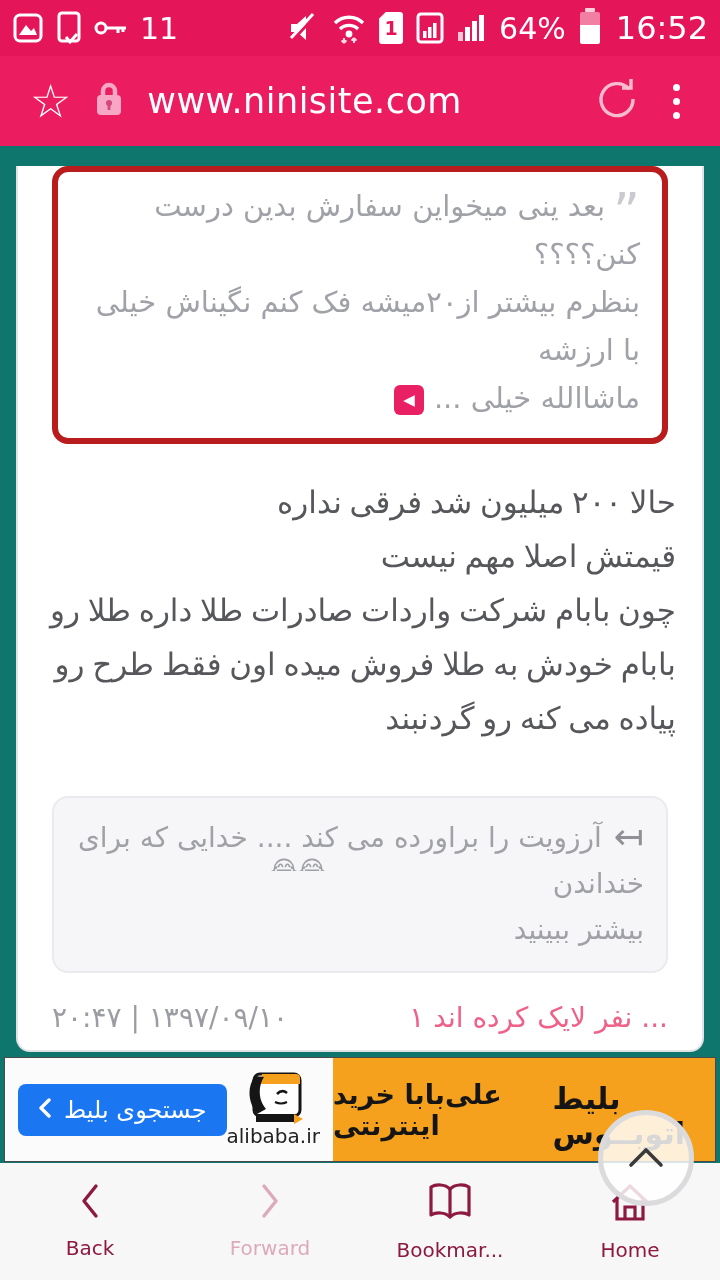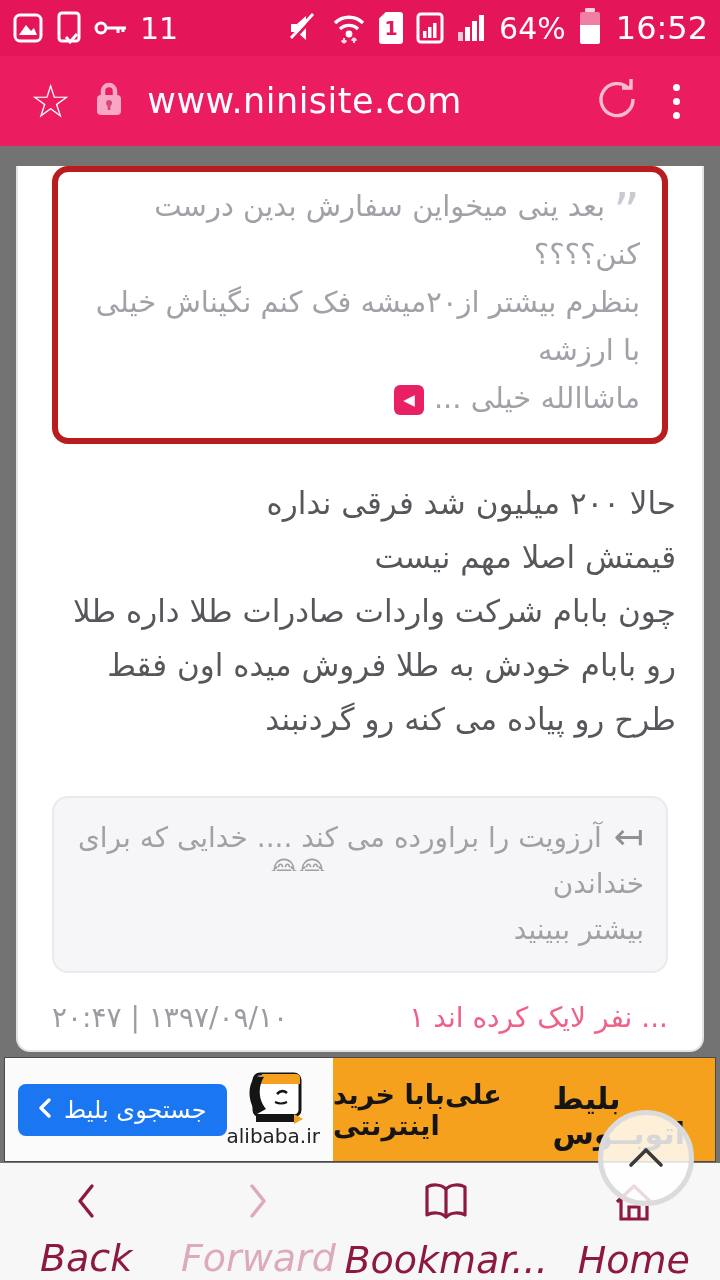--- a/index.html
+++ b/index.html
@@ -1,19 +1,19 @@
 <!DOCTYPE html>
 <html><head>
 <meta charset="utf-8">
 <style>
   * { margin:0; padding:0; box-sizing:border-box; }
   html,body { background:#ffffff; }
   .screen {
     position:relative; width:720px; height:1280px; overflow:hidden;
-    background:#737373; font-family:"DejaVu Sans","Liberation Sans",sans-serif;
+    background:#0f766e; font-family:"DejaVu Sans","Liberation Sans",sans-serif;
   }
 
   
   .status-bar {
     height:56px; background:#E5155A; color:#fff;
     display:flex; align-items:center; padding:0 12px; gap:12px;
     position:relative; z-index:5;
   }
   .status-bar .spacer { flex:1; }
   .sb-num { font-size:30px; color:#fff; }
@@ -85,21 +85,21 @@
   .quote-mark { font-size:52px; color:#C9CBD1; vertical-align:-14px; margin-left:8px; line-height:0; }
   .quote-text { white-space:pre-line; }
   .expand-btn {
     display:inline-flex; width:30px; height:30px; background:#E92063; border:none;
     border-radius:6px; color:#fff; align-items:center; justify-content:center;
     font-size:15px; vertical-align:middle; margin:0 10px; cursor:pointer;
   }
 
   .post-body {
     margin:32px 26px 0; color:#56575B; font-size:31px; line-height:54px;
-    direction:rtl; text-align:right; white-space:pre-line;
+    direction:rtl; text-align:right; white-space:pre-line;font-family:Liberation Serif, serif;
   }
 
   .signature-box {
     margin:50px 34px 0; background:#F6F6F8; border:2px solid #EAEAEE; border-radius:16px;
     padding:16px 22px 18px; direction:rtl; text-align:right;
     color:#9FA1A6; font-size:28px; line-height:46px; position:relative;
   }
   .reply-icon { font-size:36px; color:#8F9196; margin-left:12px; vertical-align:-2px; }
   .signature-text { white-space:pre-line; }
   .clipped-emoji {
@@ -143,21 +143,21 @@
   
   .bottom-nav {
     position:absolute; left:0; right:0; top:1163px; bottom:0;
     background:#F7F7F7; display:flex; padding-top:18px; z-index:3;
   }
   .nav-item {
     flex:1; display:flex; flex-direction:column; align-items:center; gap:12px;
     color:#8D1941; cursor:pointer; background:none; border:none; font-family:inherit;
   }
   .nav-item.disabled { color:#DCAABB; }
-  .nav-label { font-size:38px;font-style:italic; }
+  .nav-label { font-size:20px; }
   .tabs-icon { position:relative; width:44px; height:42px; }
   .tabs-icon .back-sq {
     position:absolute; top:0; right:0; width:34px; height:34px;
     border:3px solid #8D1941; border-radius:6px;
   }
   .tabs-icon .front-sq {
     position:absolute; bottom:0; left:0; width:36px; height:36px;
     border:3px solid #8D1941; border-radius:6px; background:#F7F7F7;
     display:flex; align-items:center; justify-content:center;
     font-size:20px; font-weight:bold; color:#8D1941;

